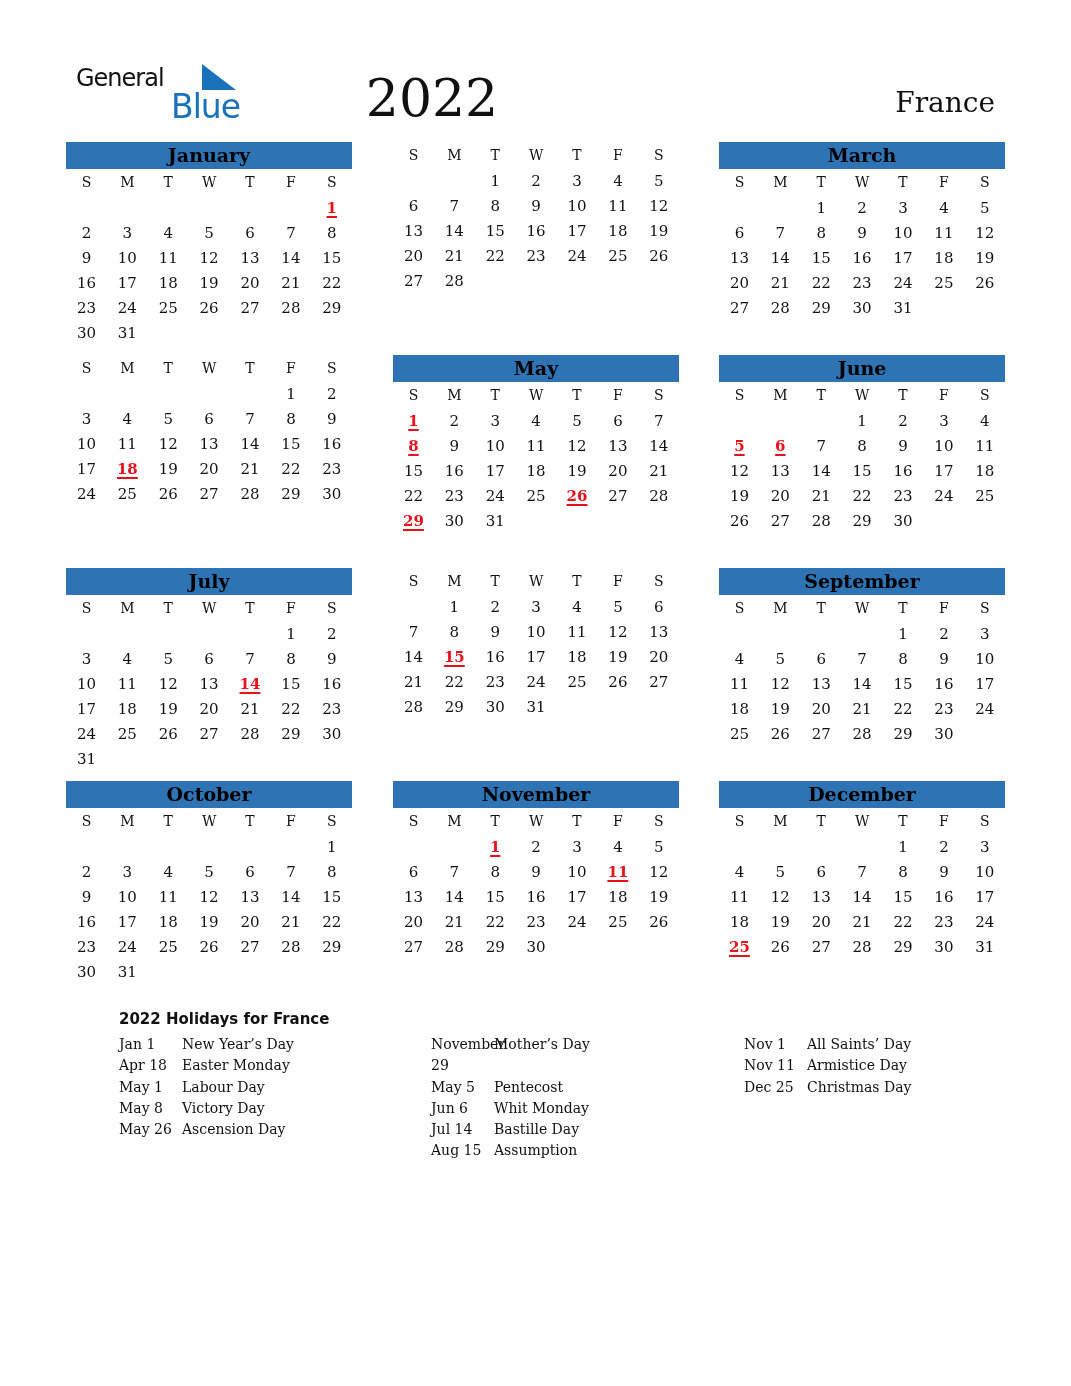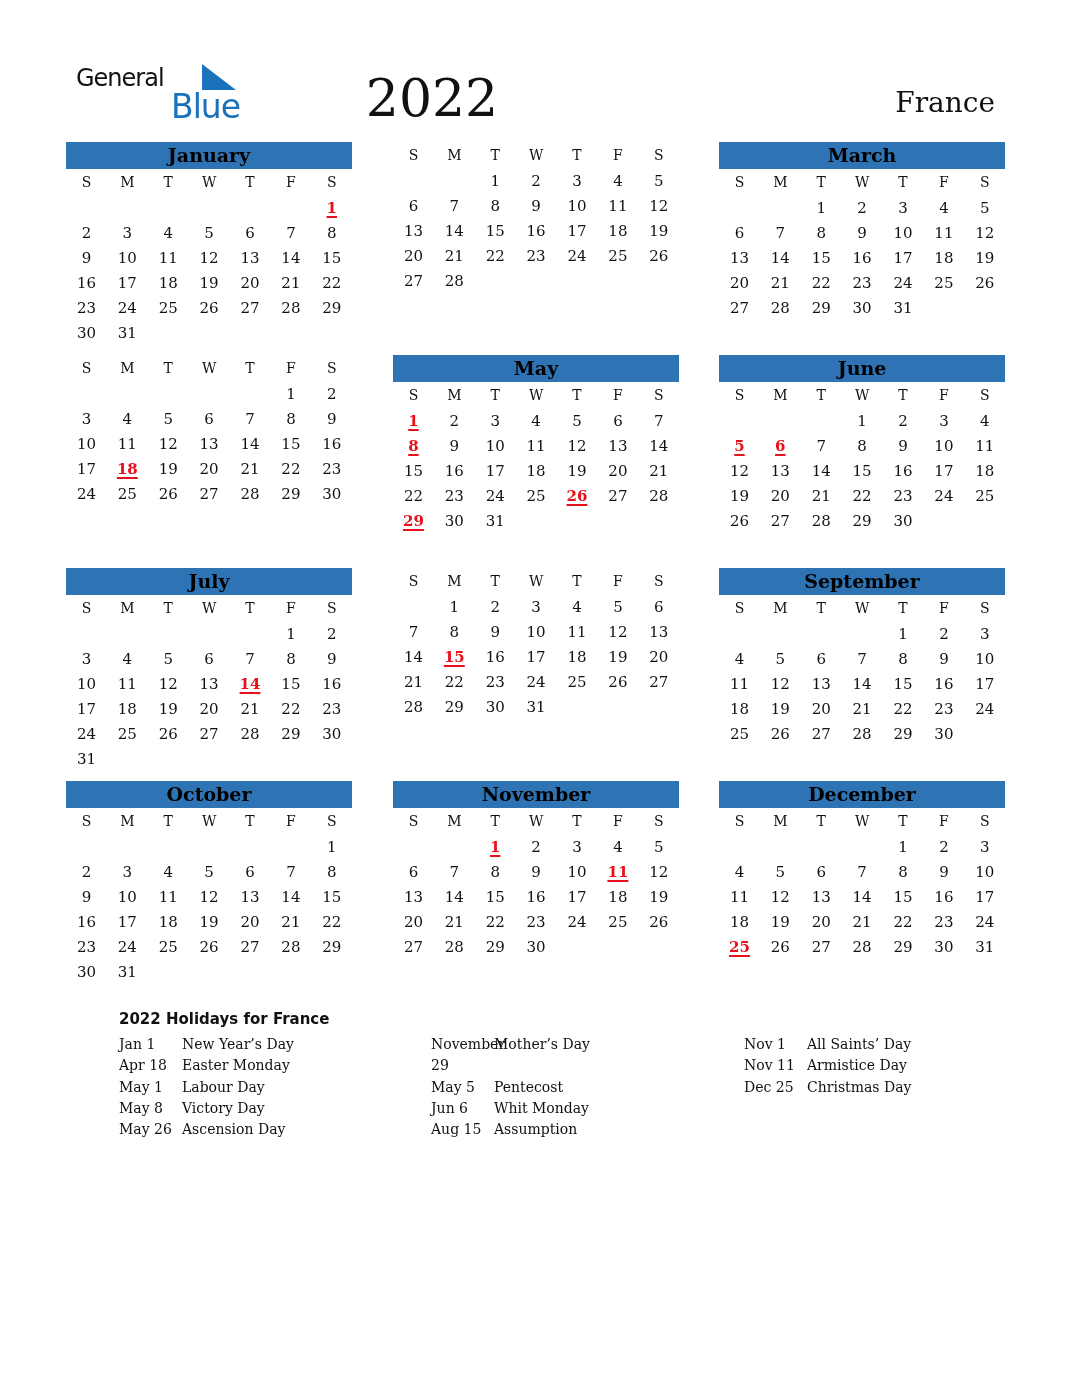--- a/index.html
+++ b/index.html
@@ -616,20 +616,24 @@
         </div>
         <div class="hitem">
           <span class="d">May 5</span>
           <span>Pentecost</span>
         </div>
         <div class="hitem">
           <span class="d">Jun 6</span>
           <span>Whit Monday</span>
         </div>
         <div class="hitem">
+          <span class="d">Jul 14</span>
+          <span>Bastille Day</span>
+        </div>
+        <div class="hitem">
           <span class="d">Aug 15</span>
           <span>Assumption</span>
         </div>
       </div>
       <div class="hcol" style="left: 625px;">
         <div class="hitem">
           <span class="d">Nov 1</span>
           <span>All Saints’ Day</span>
         </div>
         <div class="hitem">

